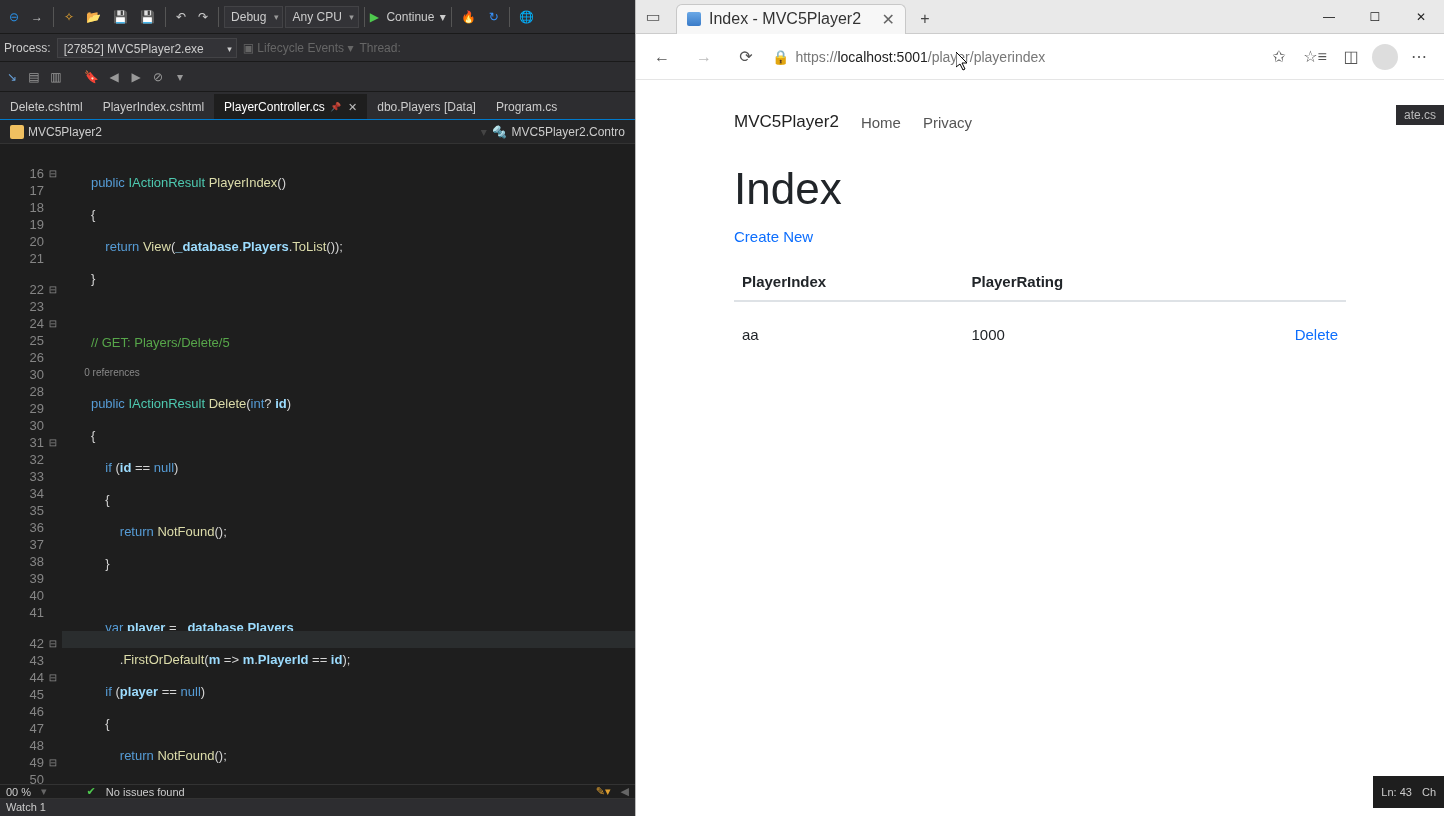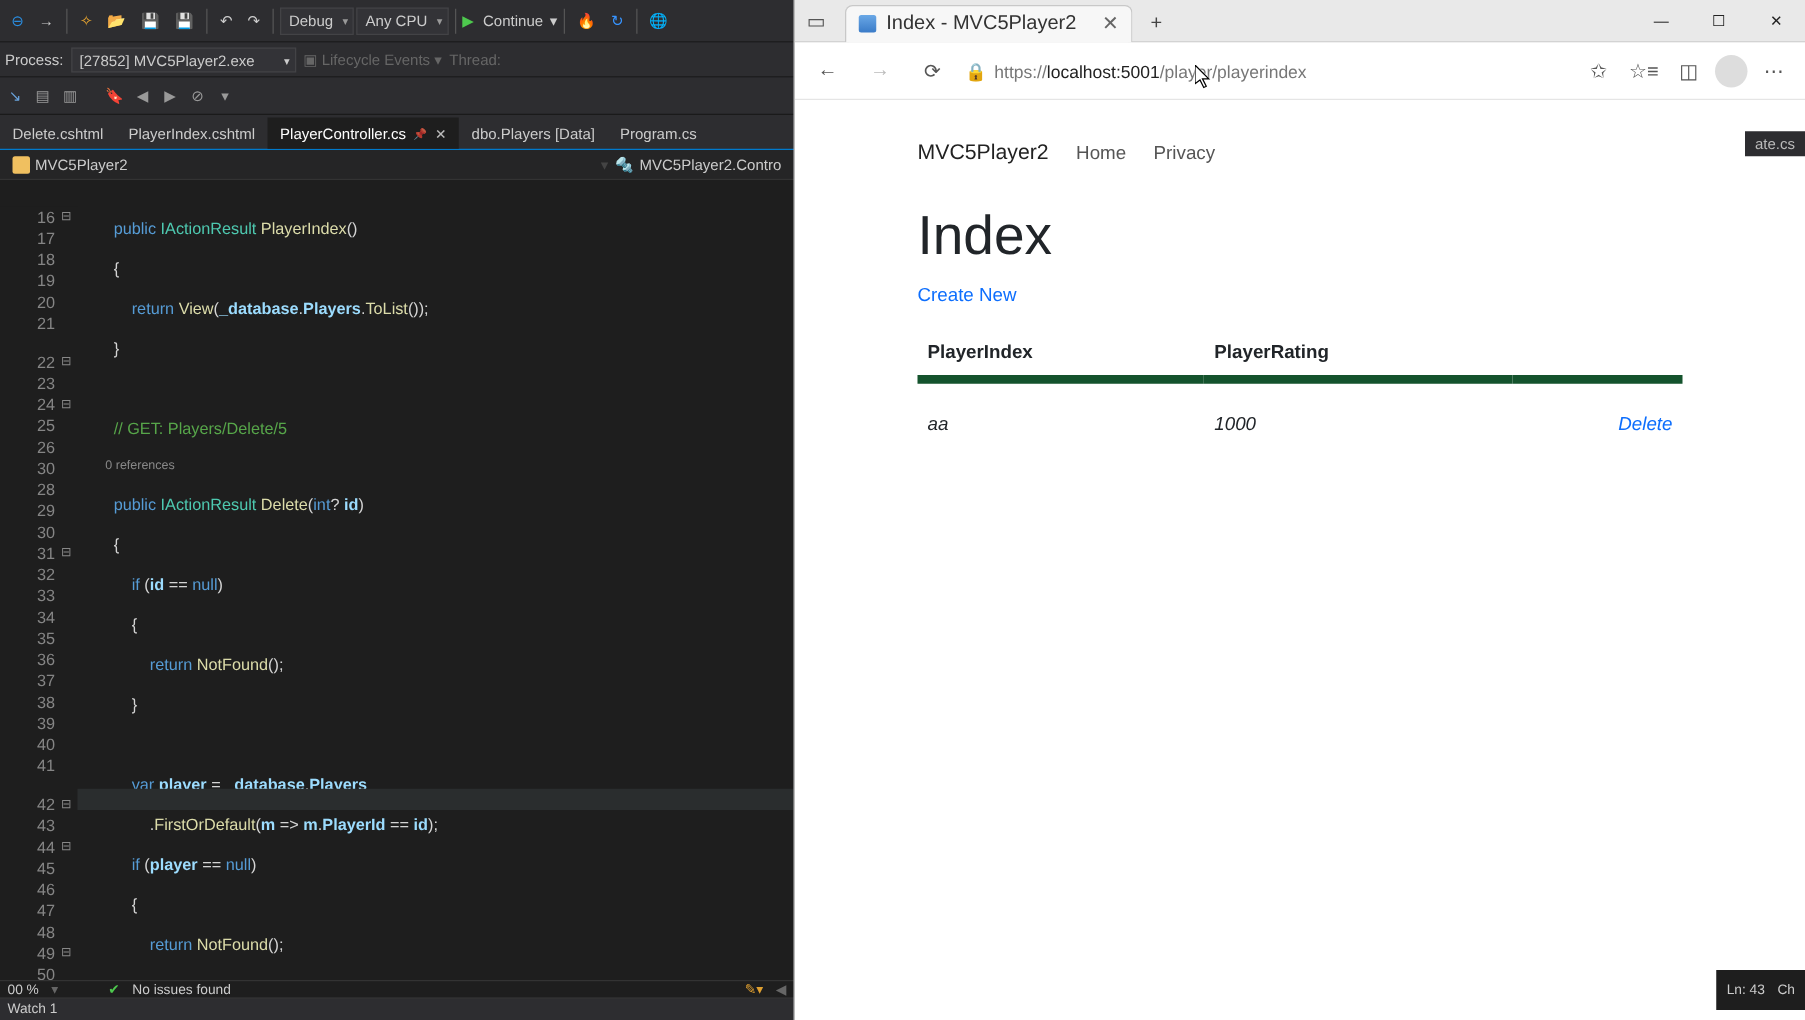--- a/index.html
+++ b/index.html
@@ -78,21 +78,21 @@
   .avatar { width:26px; height:26px; border-radius:50%; background:#ddd; }
 
   .page { flex:1; background:#fff; padding:18px 98px; color:#212529; font-size:15px;}
   .page-nav { height:48px; display:flex; align-items:center; gap:22px; margin-bottom:18px;}
   .page-nav .brand { font-size:17px; color:#222; font-weight:400;}
   .page-nav a { color:#555; text-decoration:none; font-size:15px;}
   .page h1 { font-size:44px; font-weight:300; margin-bottom:14px;}
   .page .link { color:#0d6efd; text-decoration:none; font-size:15px;}
   table.pl { width:100%; margin-top:18px; border-collapse:collapse; font-size:15px;}
   table.pl th { text-align:left; font-weight:700; border-bottom:2px solid #dee2e6; padding:10px 8px;}
-  table.pl td { border-top:7px solid #14532d; padding:24px 8px;font-style:italic;}
+  table.pl td { border-top:1px solid #14532d; padding:24px 8px;}
 
   .cursor { position:absolute; width:16px; height:20px; left:956px; top:52px; color:#000; pointer-events:none;}
   .cursor svg { filter: drop-shadow(0 0 1px #fff);}
 
   .rt-status { position:absolute; right:0; bottom:8px; height:32px; background:#1e1e1e; color:#ccc; font-size:11px; display:flex; align-items:center; padding:0 8px; gap:10px;}
   .rt-tab { position:absolute; right:0; top:105px; color:#bbb; font-size:12px; background:#2d2d30; padding:3px 8px;}
 </style>
 </head>
 <body>
 

